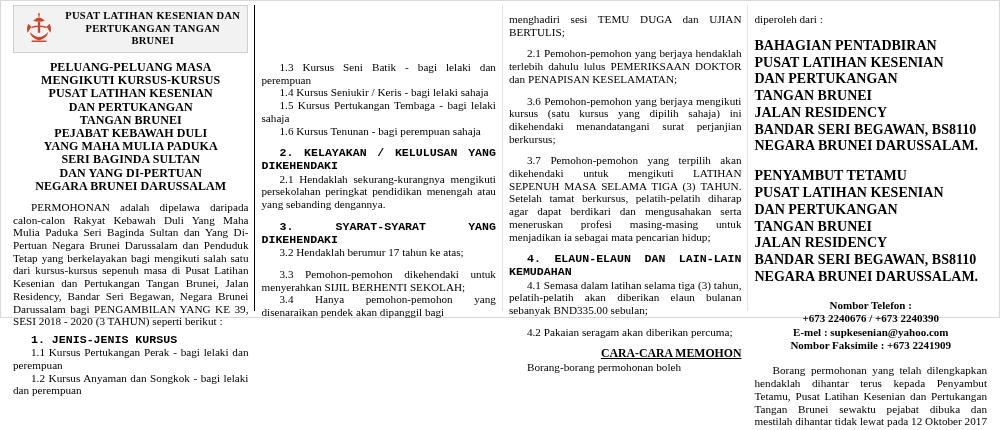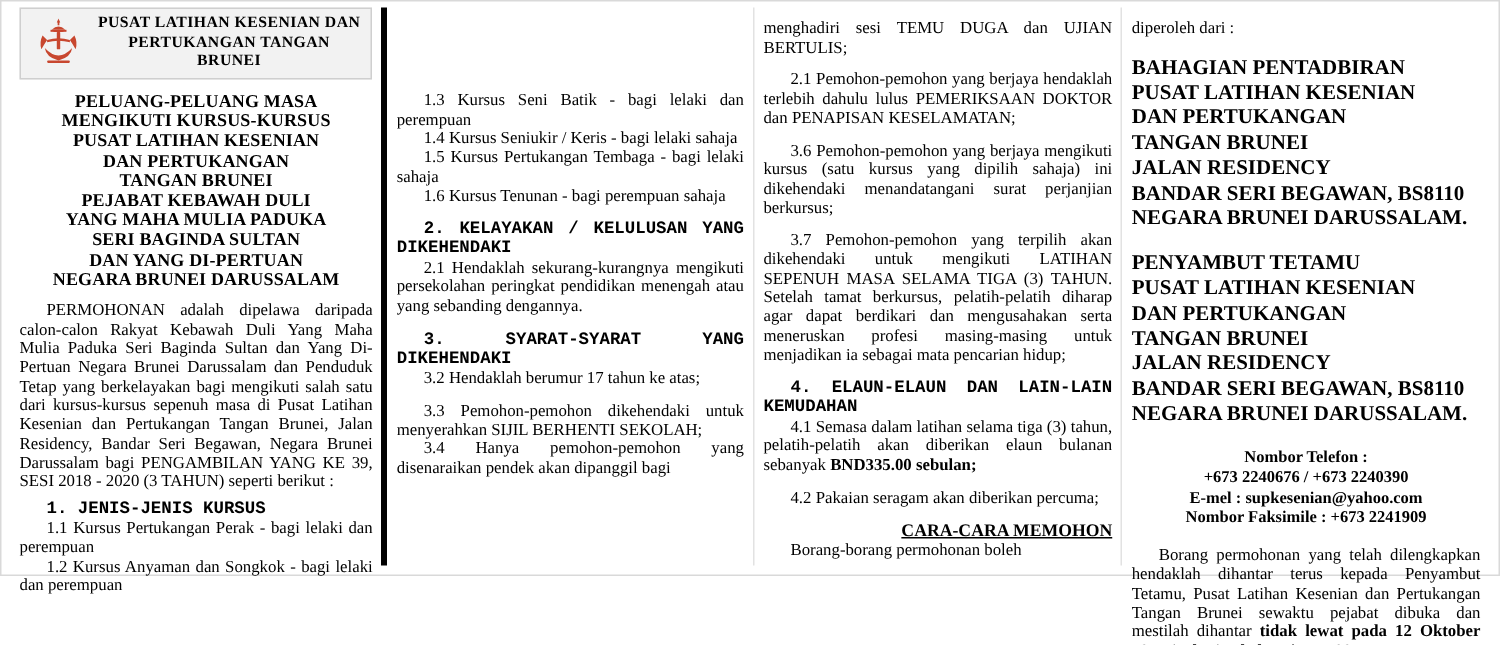--- a/index.html
+++ b/index.html
@@ -9,40 +9,40 @@
     height: 430px;
     background: #ffffff;
     font-family: "Liberation Serif", "DejaVu Serif", serif;
     color: #000000;
     overflow: hidden;
   }
 
   .page {
     position: relative;
     width: 1000px;
-    height: 384px;
+    height: 318px;
     background: #ffffff;
     border: 1px solid #d9d9d9;
     padding: 4px 6px 6px 6px;
   }
 
   .columns {
     display: flex;
     width: 100%;
     height: 100%;
     align-items: flex-start;
   }
 
   .col {
     height: 100%;
     padding: 0 6px;
     position: relative;
   }
   .col-1 { width: 250px; }
-  .col-2 { width: 250px; border-left: 4px solid #000000; }
+  .col-2 { width: 250px; border-left: 1px solid #000000; }
   .col-3 { width: 248px; border-left: 1px solid #e2e2e2; }
   .col-4 { width: 248px; border-left: 1px solid #e2e2e2; }
 
   
   .masthead {
     display: flex;
     align-items: center;
     border: 1px solid #cfcfcf;
     background: #f2f2f2;
     height: 48px;
@@ -99,21 +99,21 @@
     text-justify: inter-word;
   }
   .sechead.indent { text-indent: 18px; font-family: Liberation Mono, monospace; }
   .sechead-ul {
     font-weight: bold;
     font-size: 11.8px;
     line-height: 1.15;
     text-decoration: underline;
     text-align: right;
   }
-  b { font-weight: bold; }
+  b { font-weight: normal; }
 
   .addr {
     text-align: left;
     font-weight: bold;
     font-size: 14px;
     line-height: 1.2;
   }
   .addr div { white-space: nowrap; }
 
   .contact {

